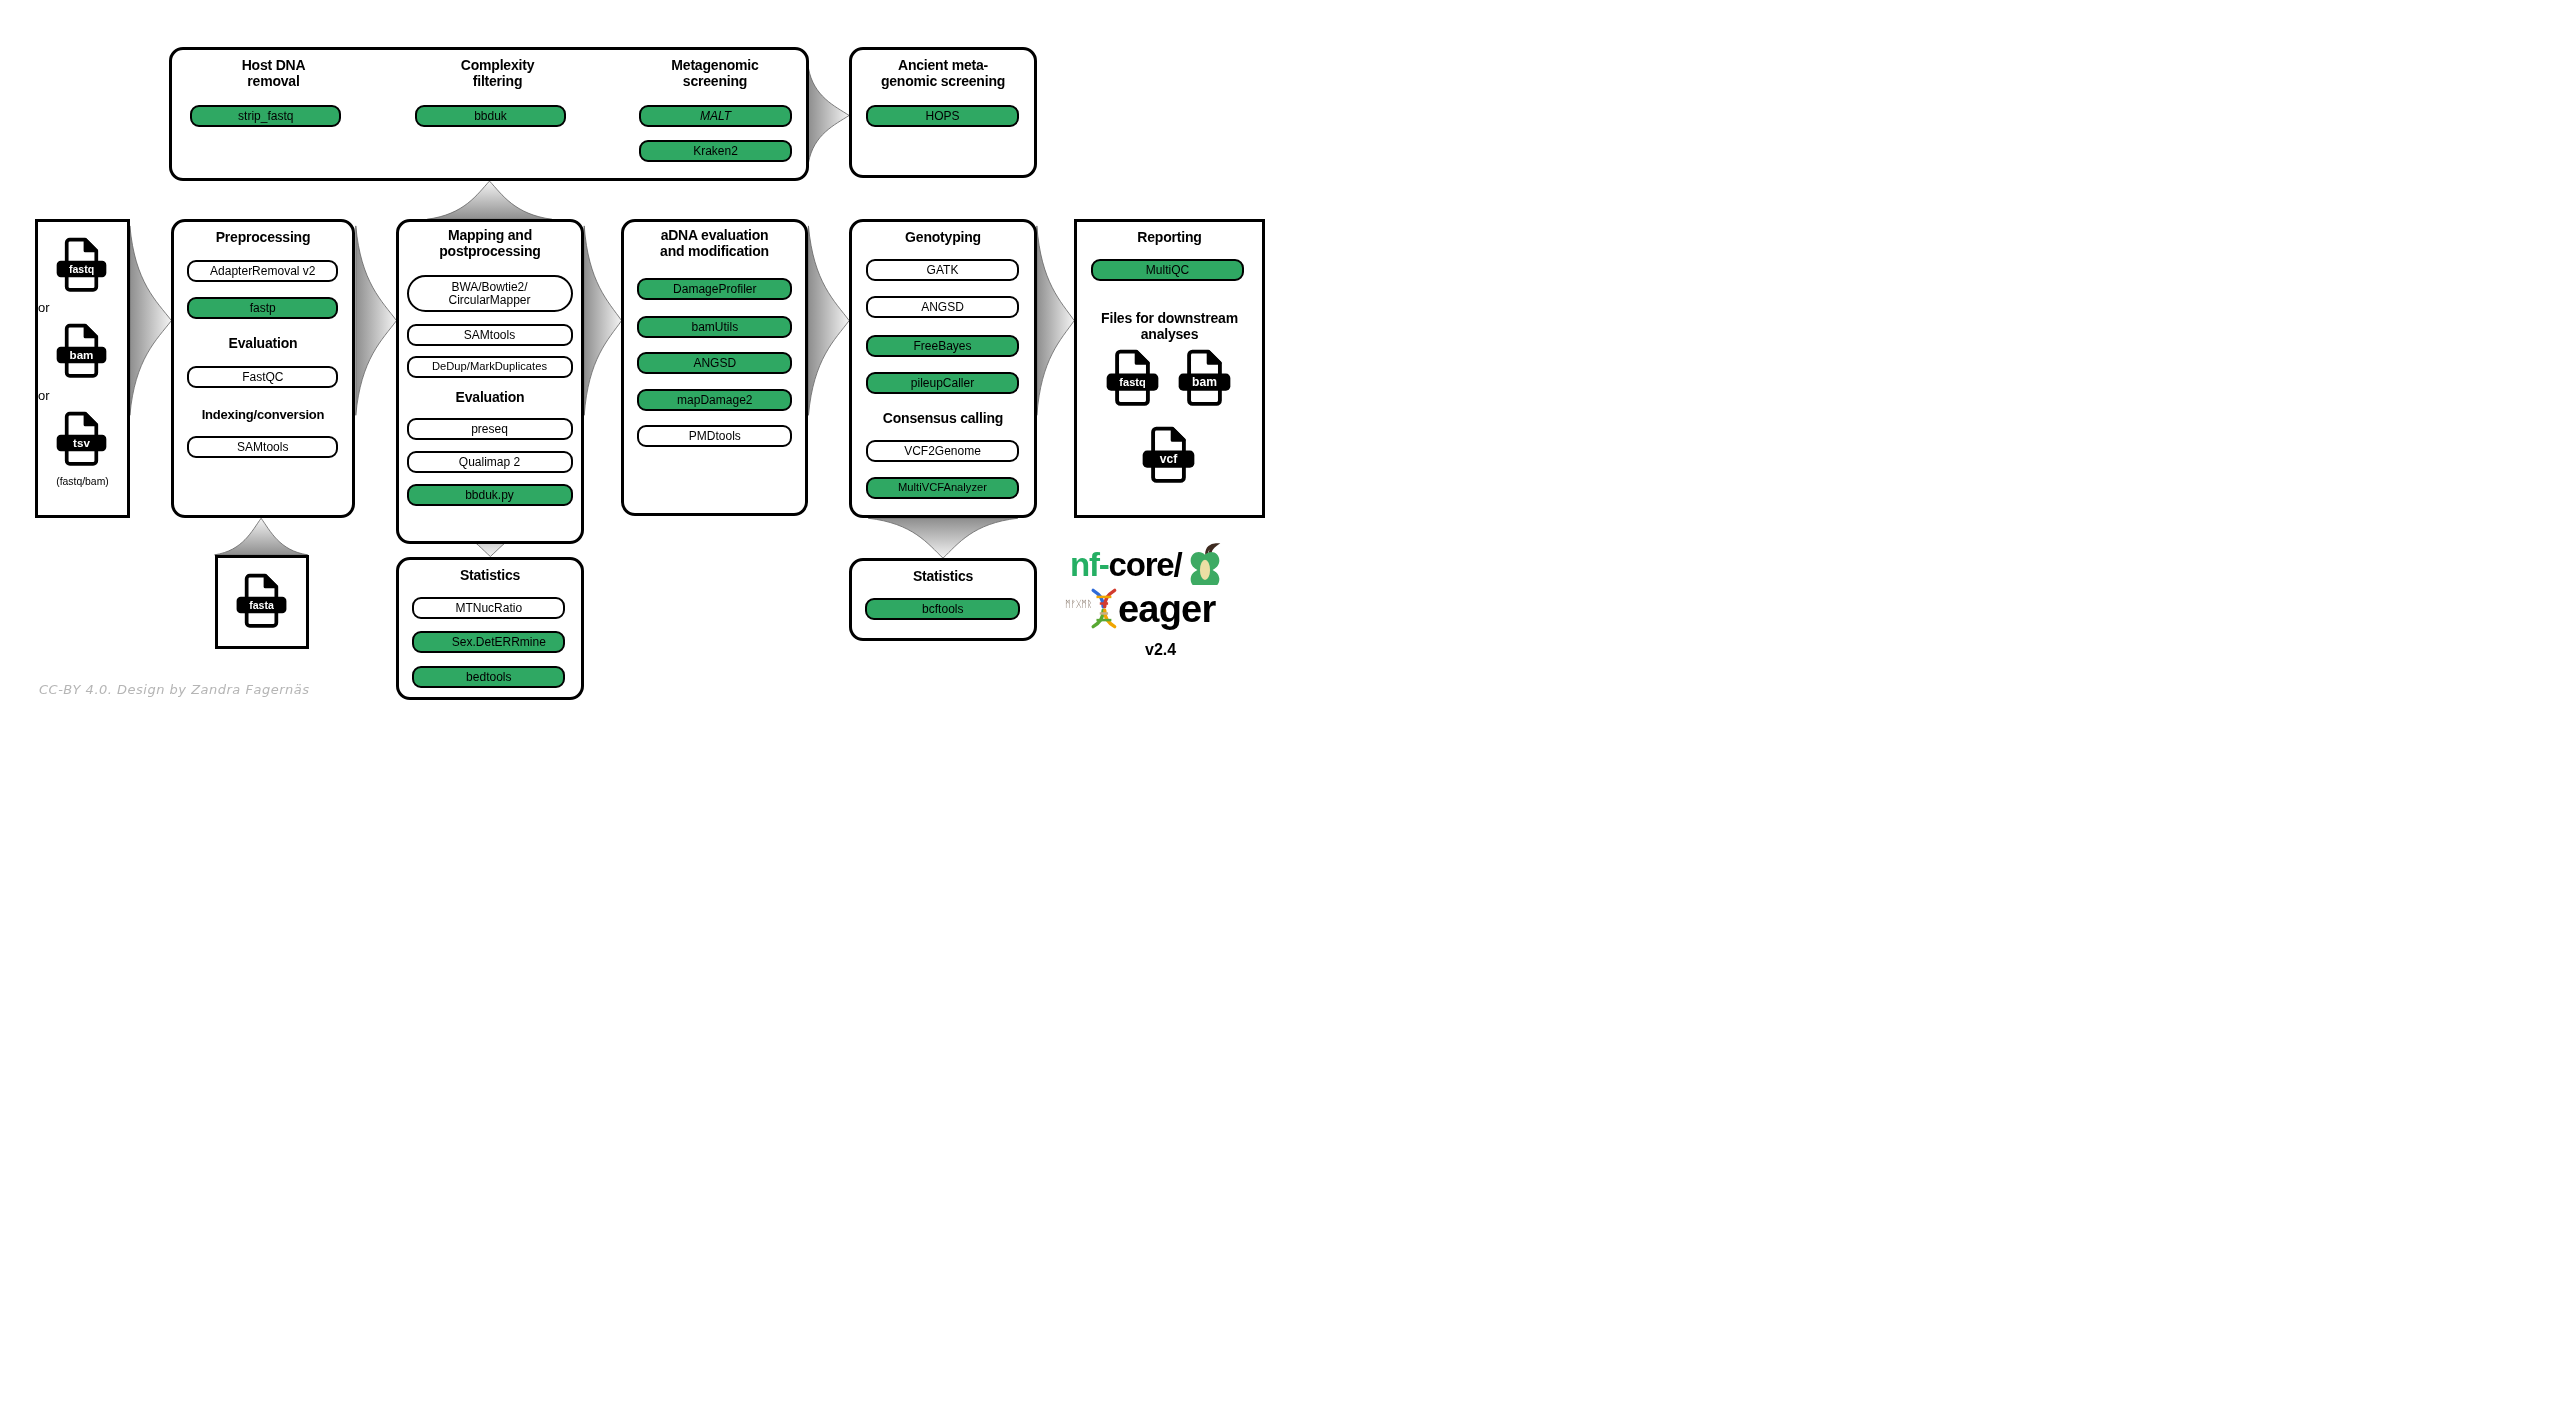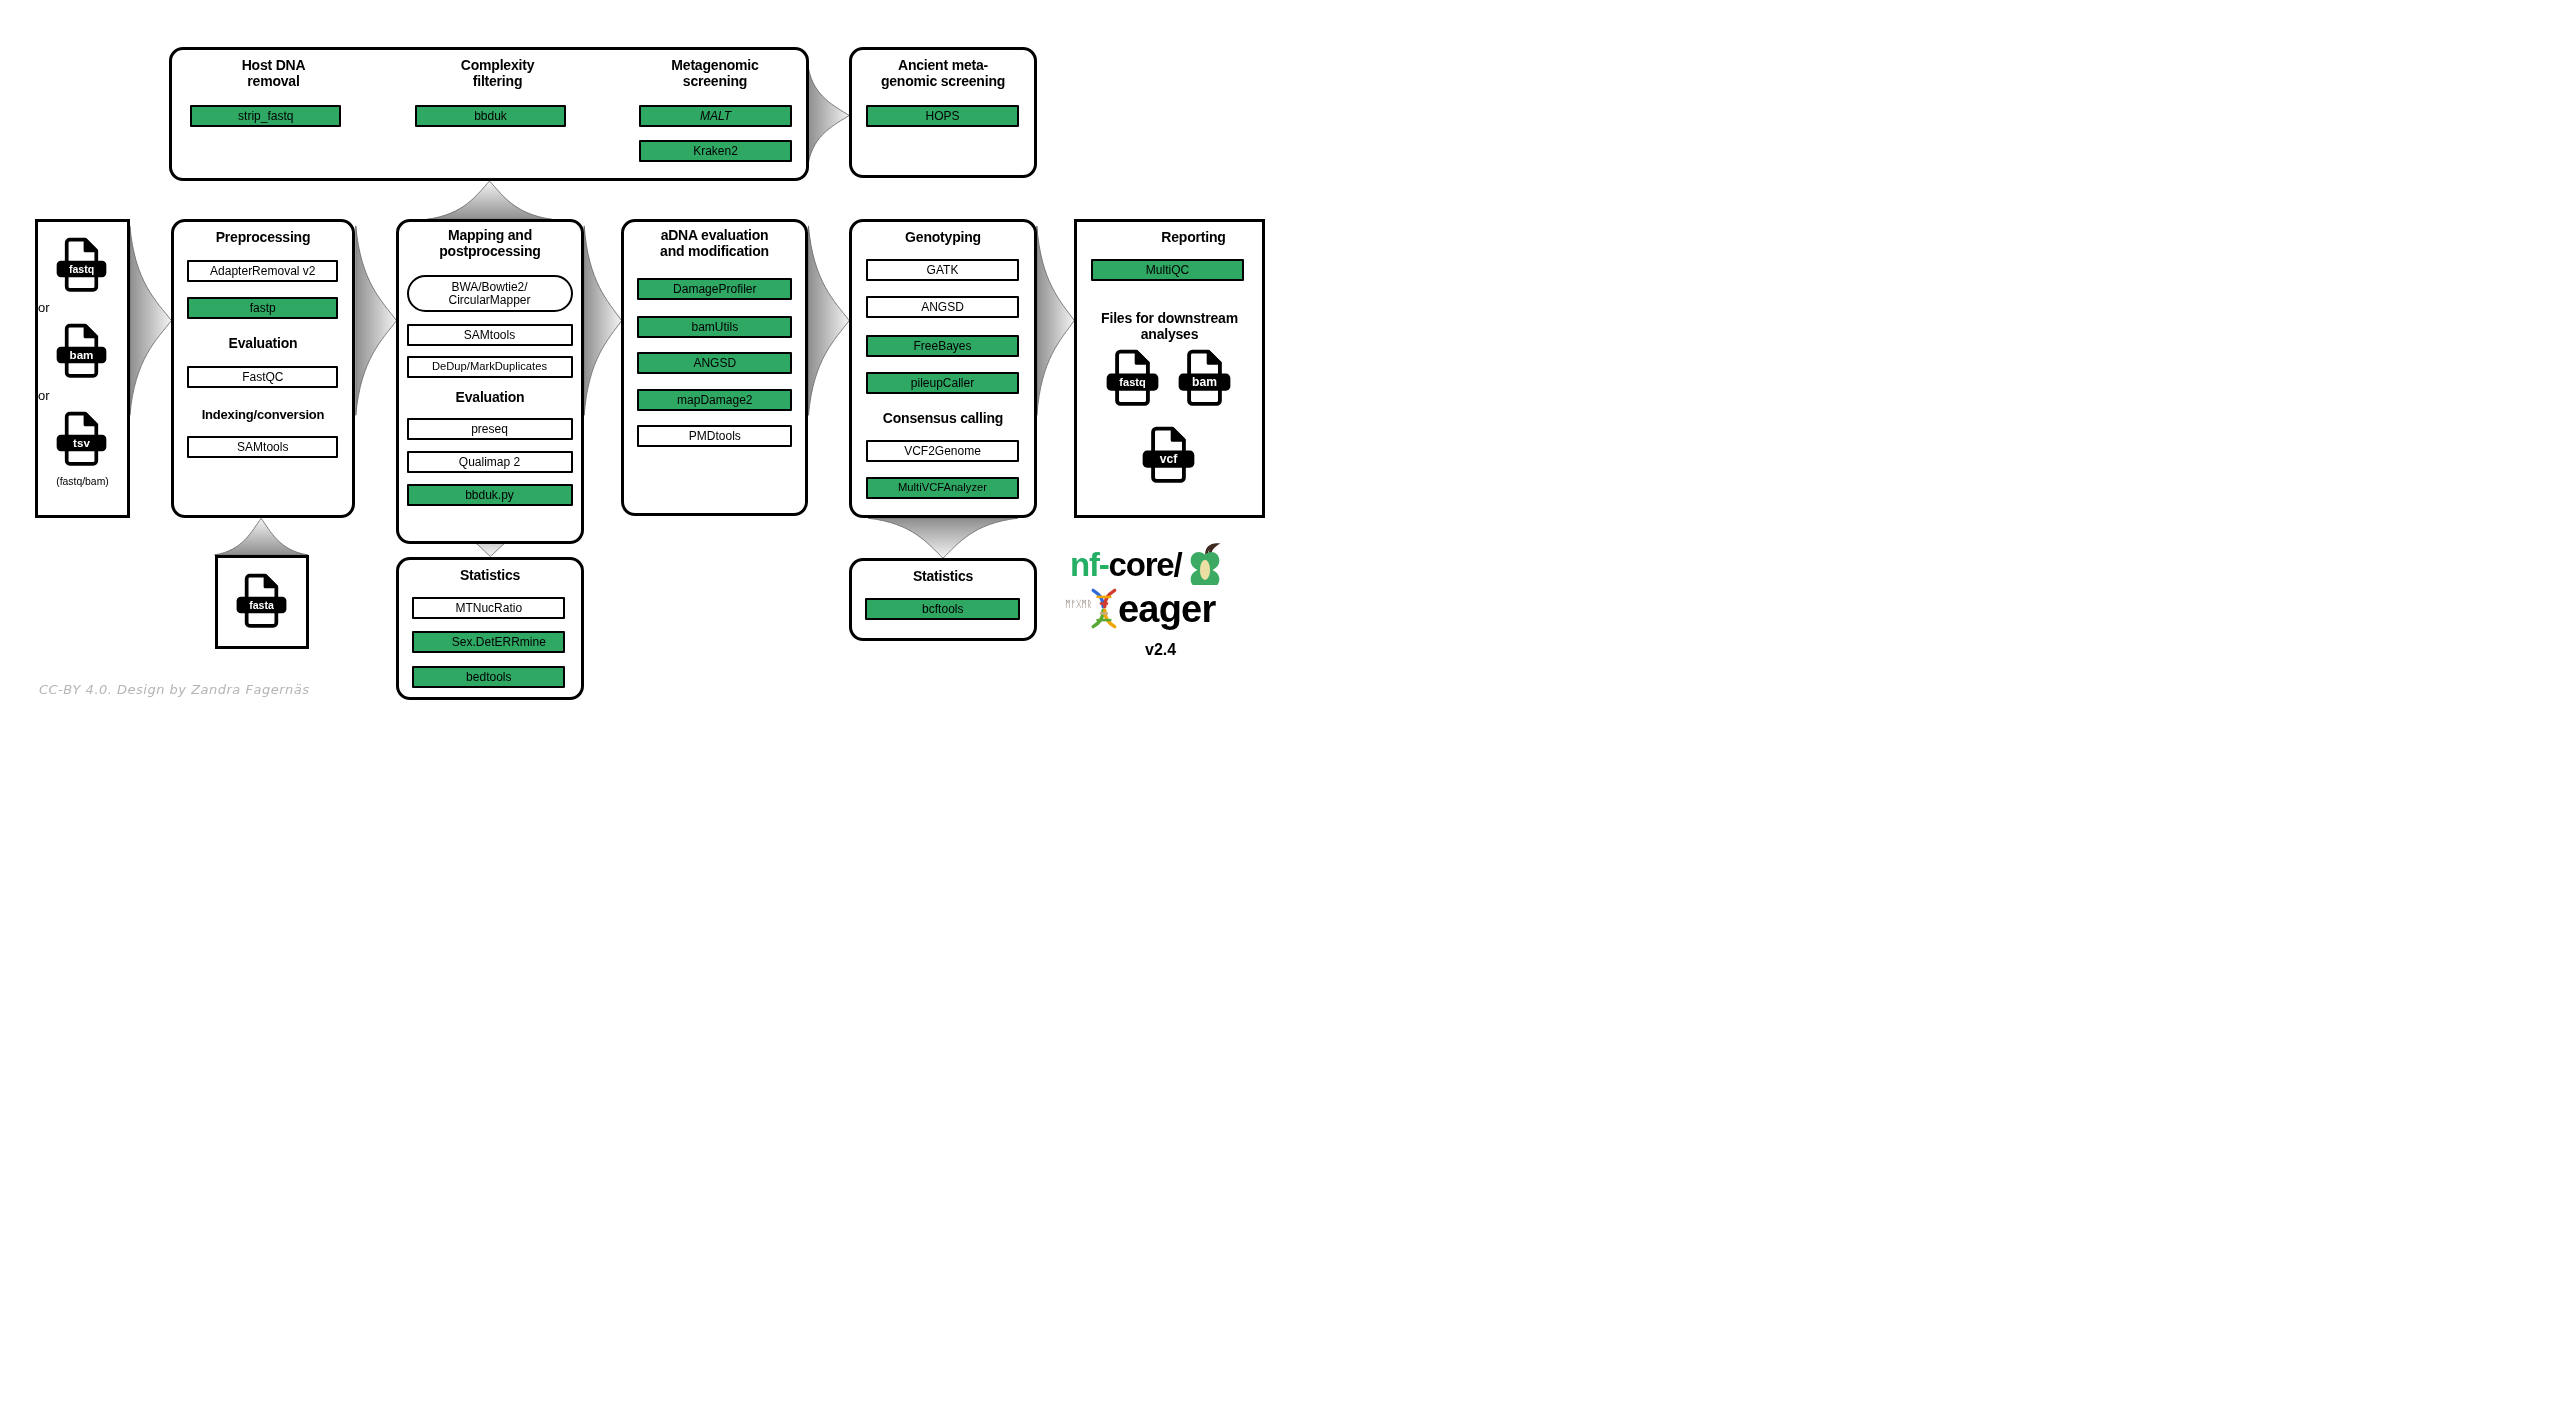--- a/index.html
+++ b/index.html
@@ -13,21 +13,21 @@
   .sqbox { position:absolute; background:#fff; border:3.3px solid #000; border-radius:0; box-sizing:border-box; }
   .btitle {
     position:absolute; left:0; width:100%; text-align:center;
     font-weight:bold; font-size:14px; line-height:1.16; white-space:pre-line;
     letter-spacing:-0.2px;
   }
   .btitle.small { font-size:13px; }
   
   .pill {
     position:absolute; height:22.4px; background:#fff;
-    border:2.1px solid #000; border-radius:1px; box-sizing:border-box;
+    border:2.1px solid #000; border-radius:9px; box-sizing:border-box;
     display:flex; align-items:center; justify-content:center;
     font-size:12px; line-height:1.04; text-align:center; white-space:pre-line;
   }
   .pill.green { background:var(--pill_green,#2fa863); }
   .pill.tall { height:37px; border-radius:19px; }
   .pill.tight { font-size:11.2px; }
   
   .or { position:absolute; left:0; width:100%; text-align:left; font-size:13px; }
   .caption { position:absolute; left:0; width:100%; text-align:center; font-size:10.4px; }
   .credit {
@@ -162,21 +162,21 @@
     <div class="pill" style="left:14px;top:37px;width:153px;">GATK</div>
     <div class="pill" style="left:14px;top:74px;width:153px;">ANGSD</div>
     <div class="pill green" style="left:14px;top:113px;width:153px;">FreeBayes</div>
     <div class="pill green" style="left:14px;top:150px;width:153px;">pileupCaller</div>
     <div class="btitle" style="top:188px;">Consensus calling</div>
     <div class="pill" style="left:14px;top:218px;width:153px;">VCF2Genome</div>
     <div class="pill green tight" style="left:14px;top:255px;width:153px;">MultiVCFAnalyzer</div>
   </div>
 
   <div class="sqbox" style="left:1074px;top:219px;width:191px;height:299px;">
-    <div class="btitle" style="top:6.6px;padding-left:24px;">Reporting</div>
+    <div class="btitle" style="top:6.6px;">Reporting</div>
     <div class="pill green" style="left:14px;top:37px;width:153px;">MultiQC</div>
     <div class="btitle" style="top:88px;">Files for downstream
 analyses</div>
     <svg class="abs" style="left:28px;top:126px;" width="55" height="60" viewBox="0 0 100 106">
       <path d="M28,5 H57 L78,26 V94 a6,6 0 0 1 -6,6 H28 a6,6 0 0 1 -6,-6 V11 a6,6 0 0 1 6,-6 Z" fill="#fff" stroke="#000" stroke-width="7" stroke-linejoin="round"></path>
       <path d="M57,5 L78,26 H57 Z" fill="#000" stroke="#000" stroke-width="6" stroke-linejoin="round"></path>
       <rect x="3" y="45" width="94" height="31" rx="8" fill="#000"></rect>
       <text x="50" y="68" text-anchor="middle" fill="#fff" font-size="20" font-weight="bold">fastq</text>
     </svg>
     <svg class="abs" style="left:100px;top:126px;" width="55" height="60" viewBox="0 0 100 106">

